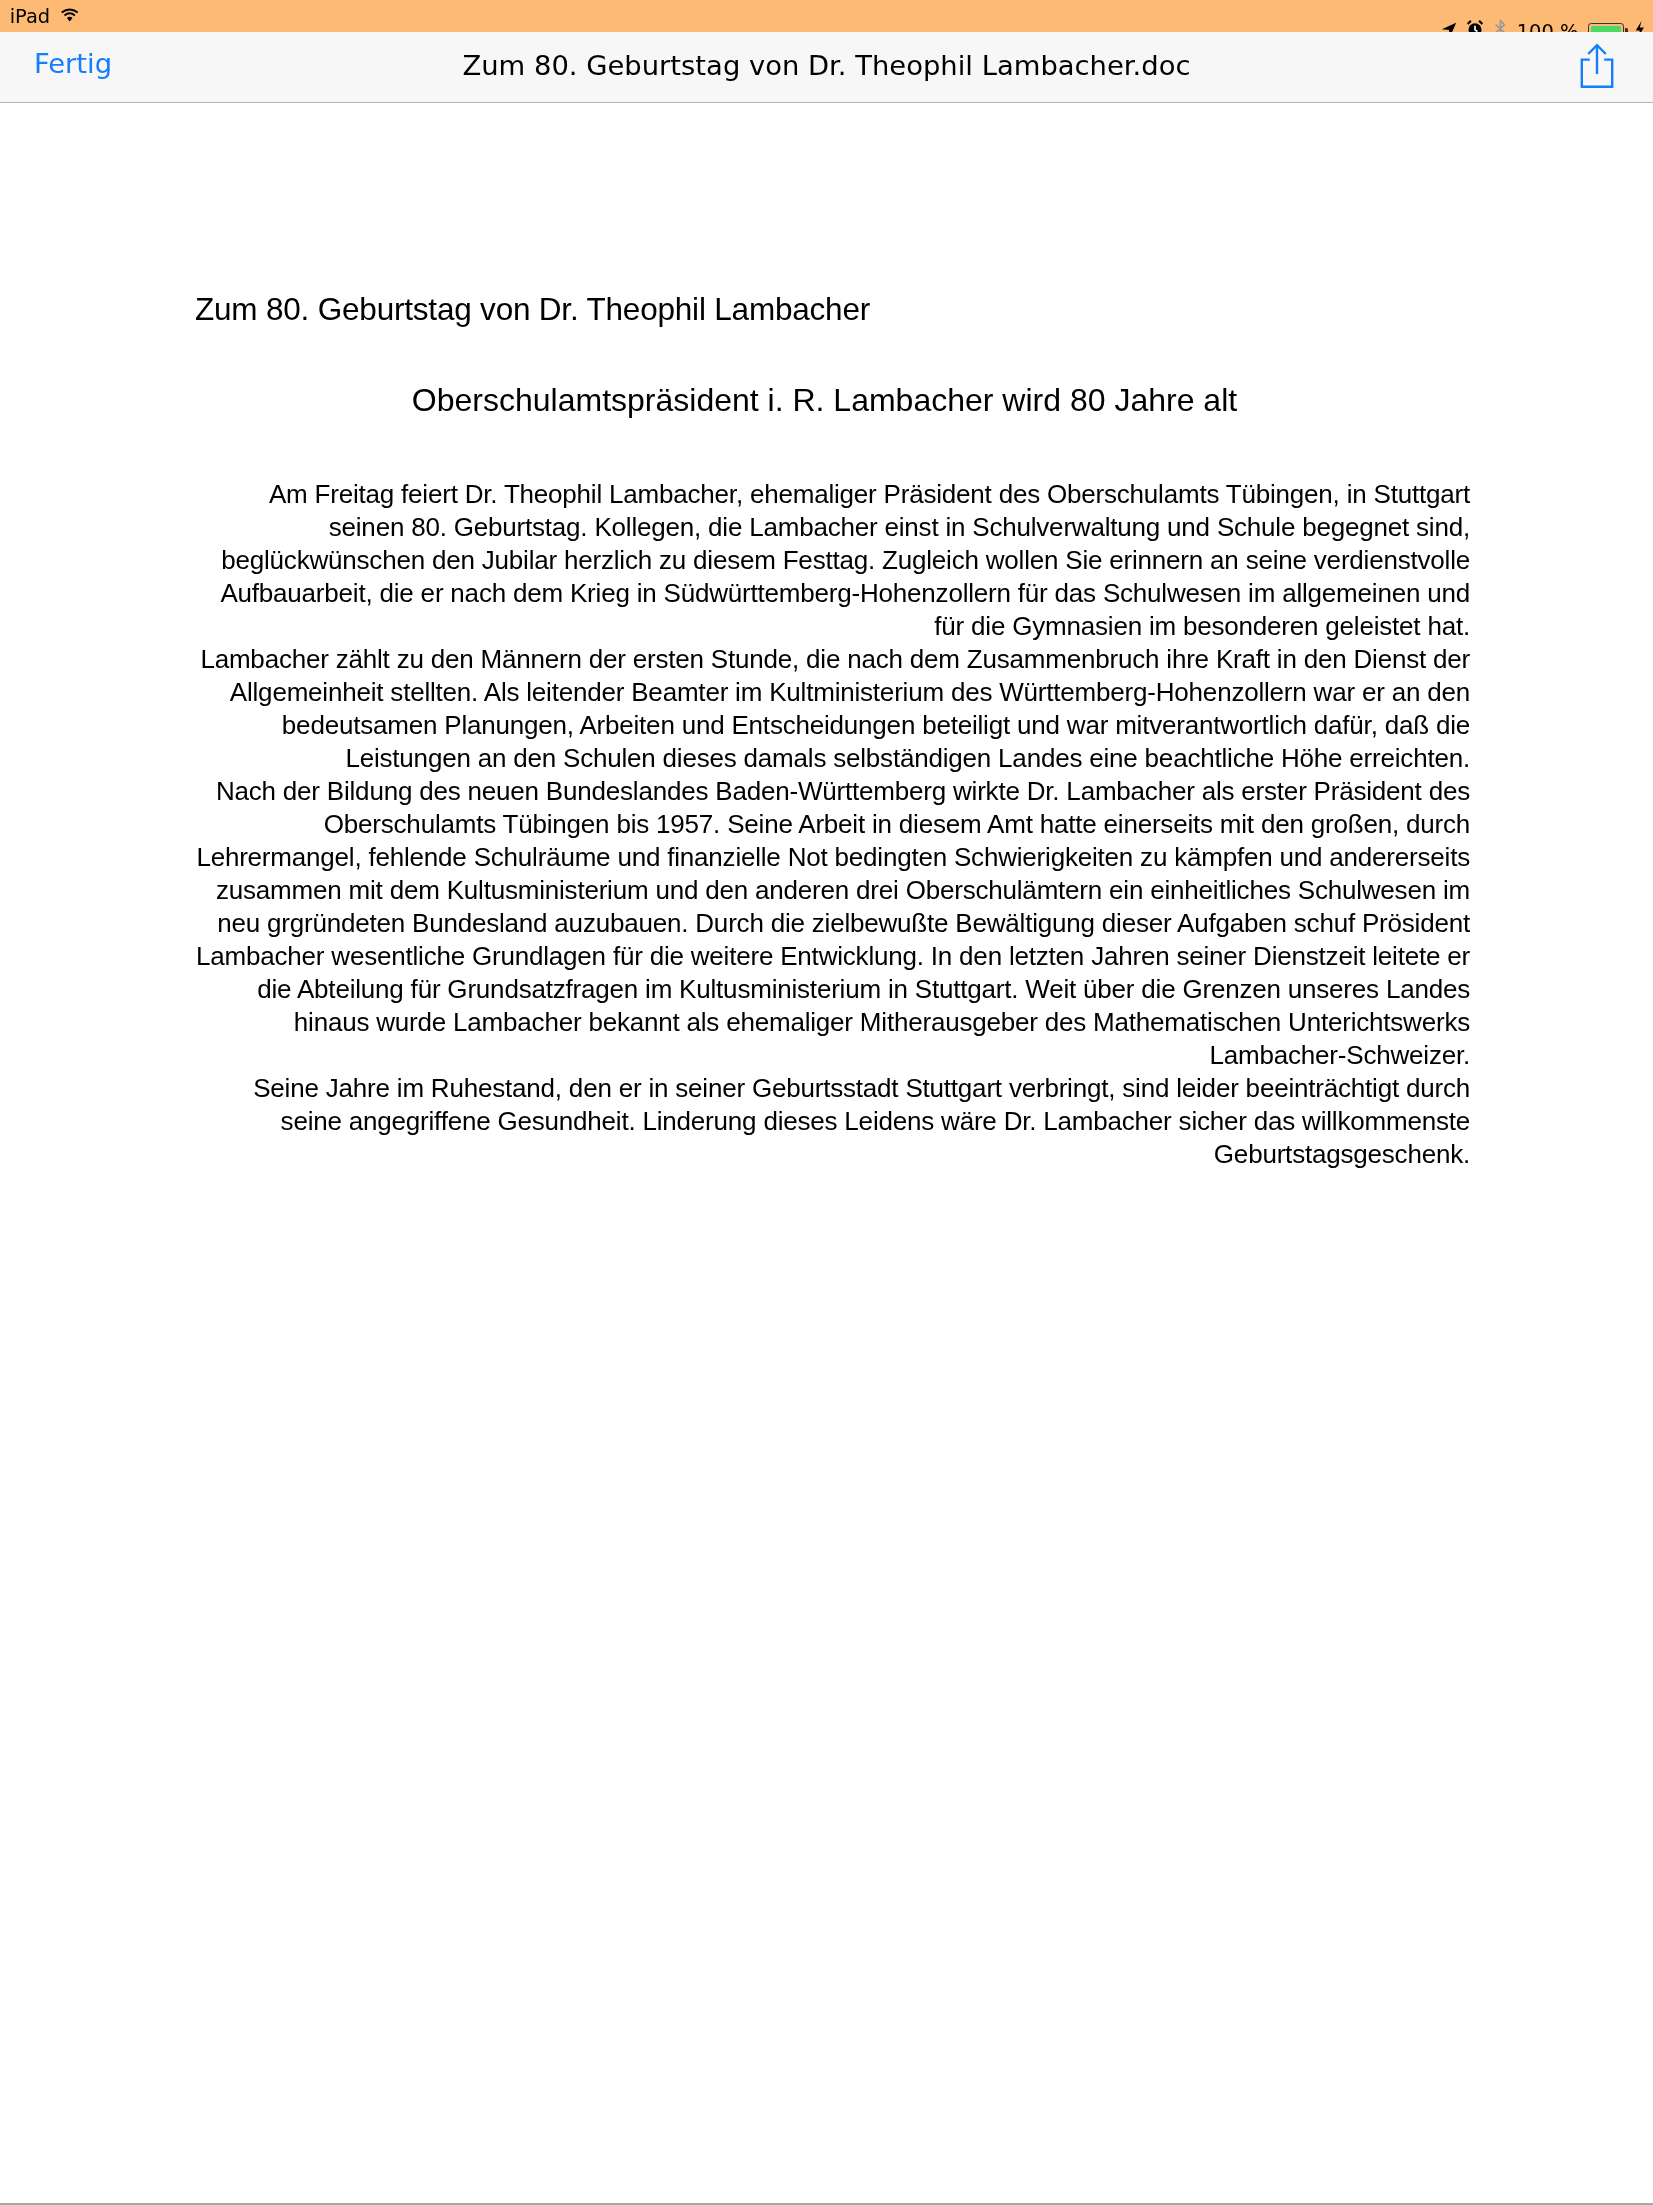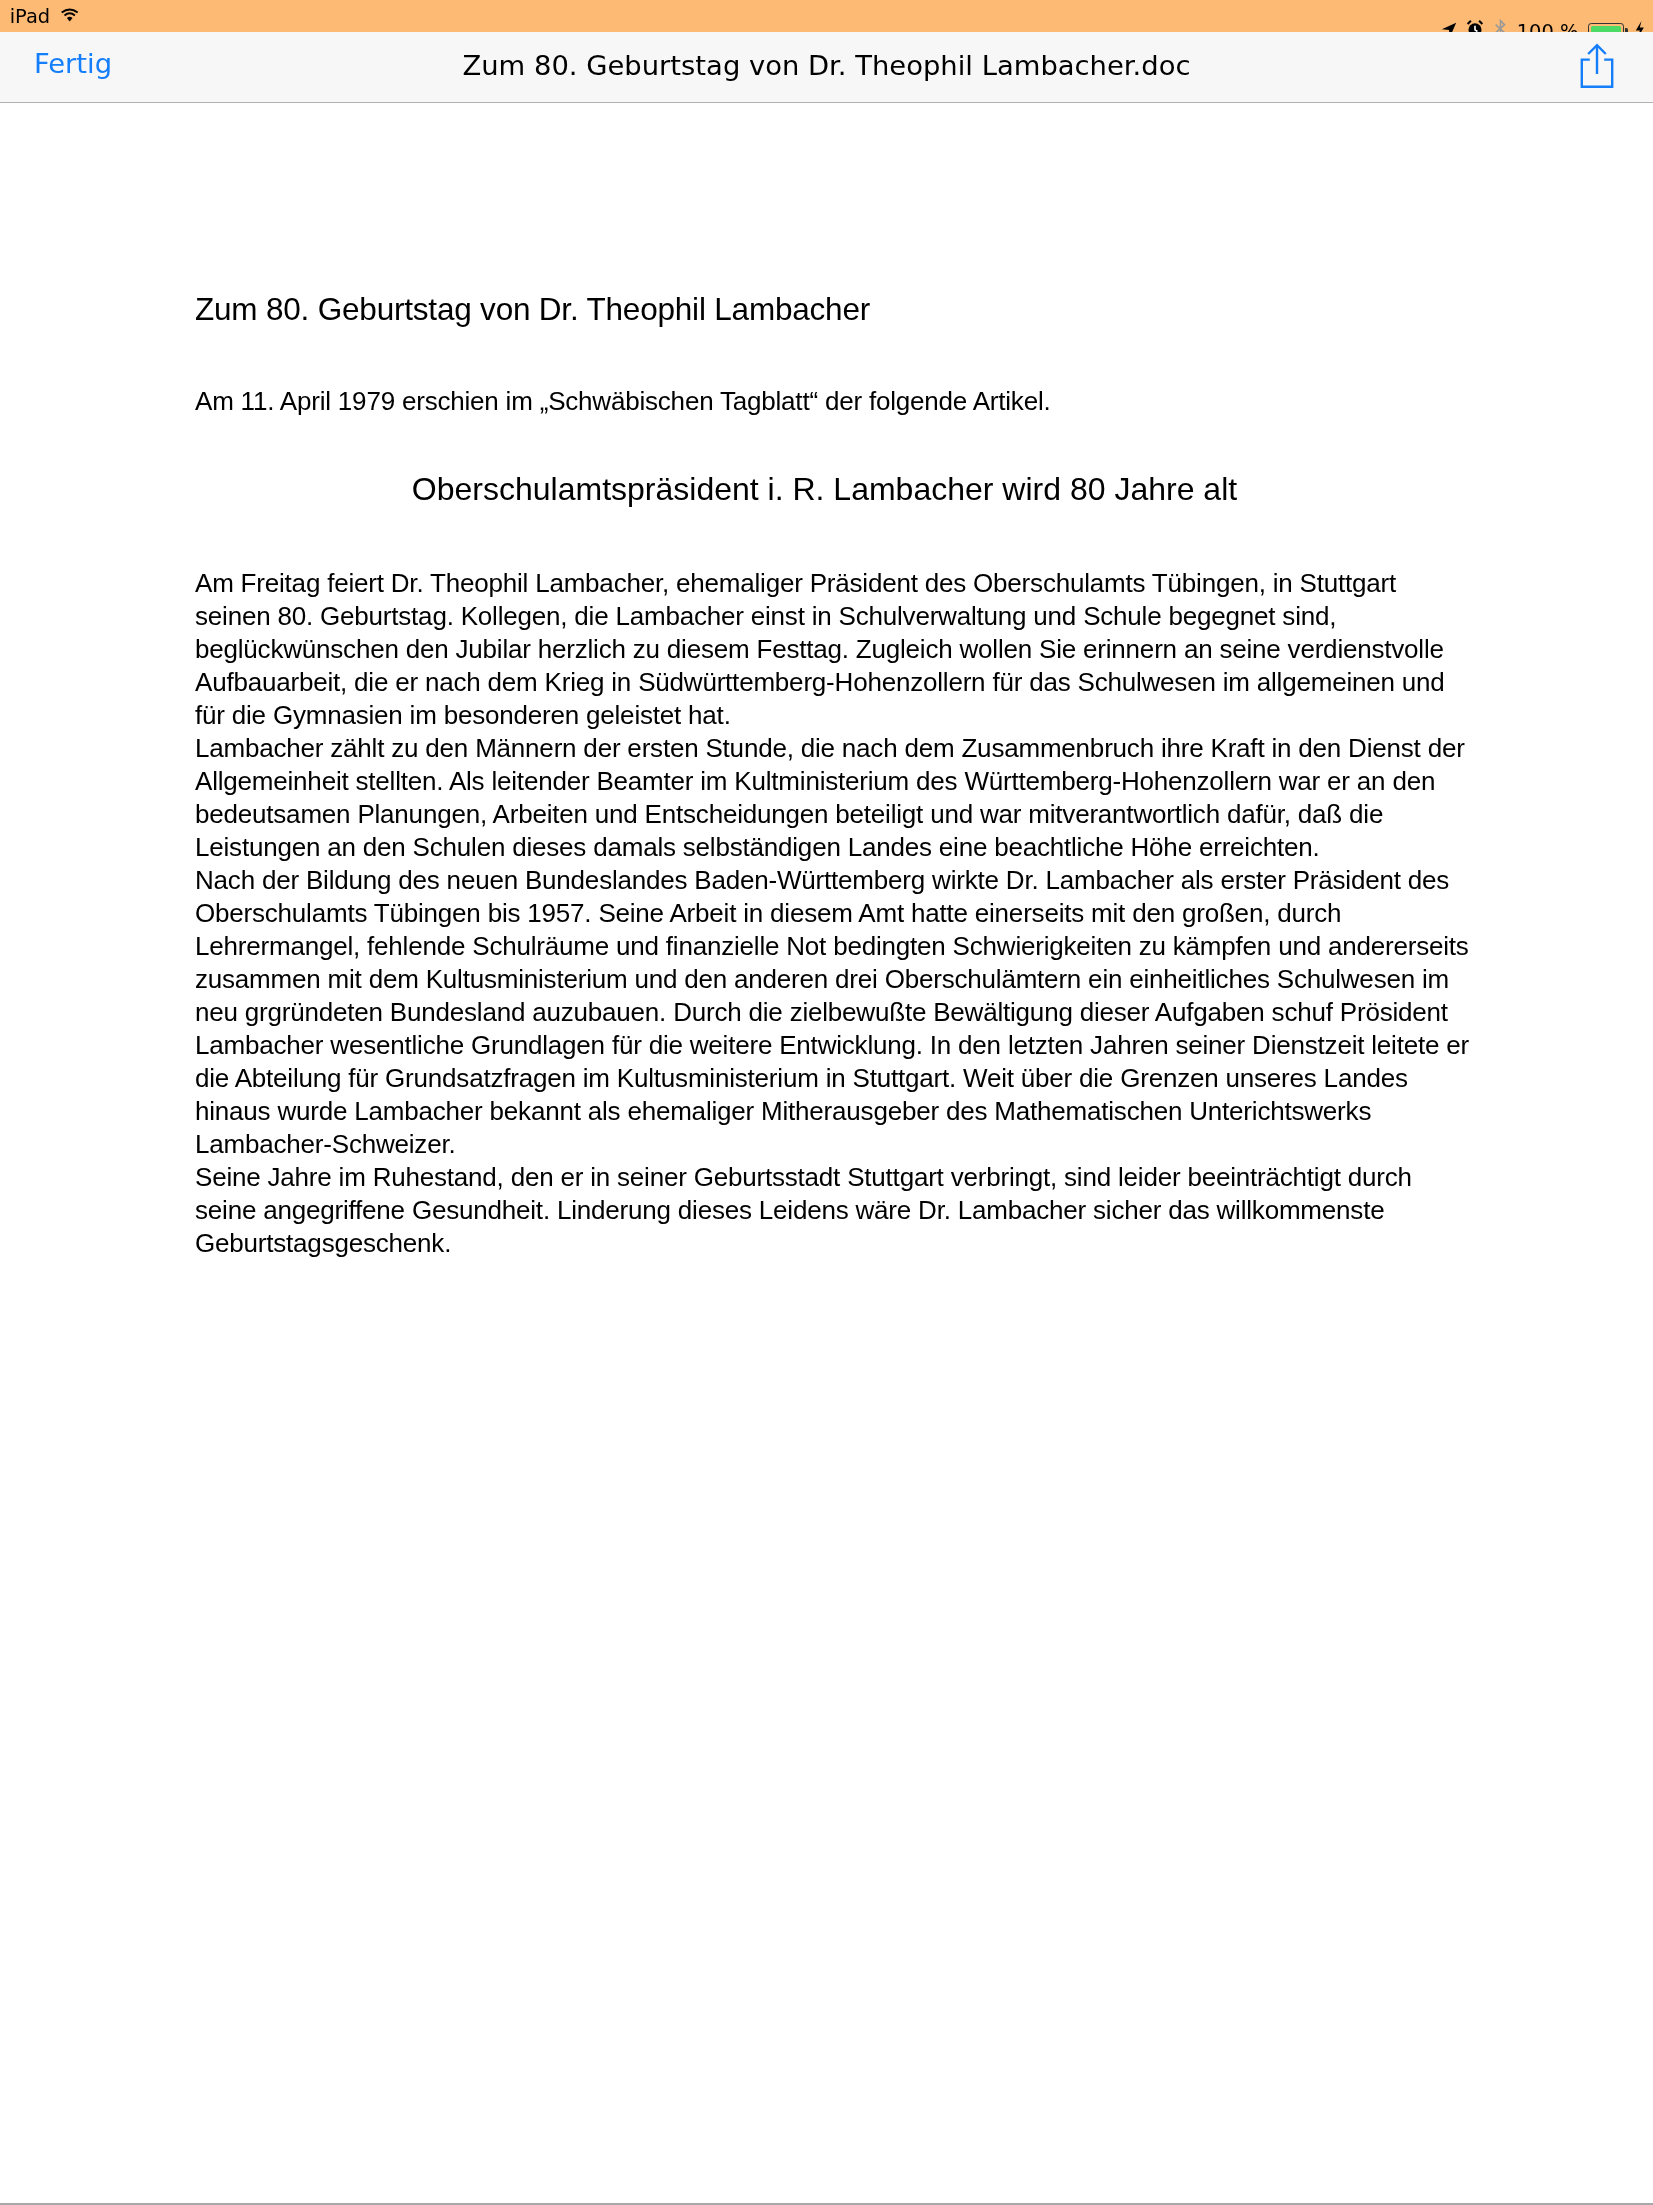--- a/index.html
+++ b/index.html
@@ -126,20 +126,21 @@
     .article-subhead {
       font-size: 32px;
       margin: 16px;
       line-height: 39px;
     }
     .article-body {
       margin-top: 58px;
       font-size: 26px;
       line-height: 33px;
       letter-spacing: -0.2px;
+      text-align: right;
     }
     .article-body p {
       margin: 0;
     }
     .bottom-line {
       position: absolute;
       left: 0; bottom: 0;
       width: 1653px; height: 1.6px;
       background: #a8a8a8;
     }
@@ -198,21 +199,20 @@
         <path d="M16 22 L6 22 L6 56 L44 56 L44 22 L34 22" stroke="#147efb" stroke-width="3" fill="none"></path>
         <path d="M25 40 L25 4" stroke="#147efb" stroke-width="3"></path>
         <path d="M14 15 L25 4 L36 15" stroke="#147efb" stroke-width="3" fill="none"></path>
       </svg>
     </span>
   </button>
 </div>
 
 <div class="doc">
   <h1 class="doc-title">Zum 80. Geburtstag von Dr. Theophil Lambacher</h1>
-  <p class="intro">Am 11. April 1979 erschien im „Schwäbischen Tagblatt“ der folgende Artikel.</p>
 
   <div class="article-head">
     <p class="article-subhead">Oberschulamtspräsident i. R. Lambacher wird 80 Jahre alt</p>
   </div>
 
   <div class="article-body">
     <p>Am Freitag feiert Dr. Theophil Lambacher, ehemaliger Präsident des Oberschulamts Tübingen, in Stuttgart seinen 80. Geburtstag. Kollegen, die Lambacher einst in Schulverwaltung und Schule begegnet sind, beglückwünschen den Jubilar herzlich zu diesem Festtag. Zugleich wollen Sie erinnern an seine verdienstvolle Aufbauarbeit, die er nach dem Krieg in Südwürttemberg-Hohenzollern für das Schulwesen im allgemeinen und für die Gymnasien im besonderen geleistet hat.</p>
     <p>Lambacher zählt zu den Männern der ersten Stunde, die nach dem Zusammenbruch ihre Kraft in den Dienst der Allgemeinheit stellten. Als leitender Beamter im Kultministerium des Württemberg-Hohenzollern war er an den bedeutsamen Planungen, Arbeiten und Entscheidungen beteiligt und war mitverantwortlich dafür, daß die Leistungen an den Schulen dieses damals selbständigen Landes eine beachtliche Höhe erreichten.</p>
     <p>Nach der Bildung des neuen Bundeslandes Baden-Württemberg wirkte Dr. Lambacher als erster Präsident des Oberschulamts Tübingen bis 1957. Seine Arbeit in diesem Amt hatte einerseits mit den großen, durch Lehrermangel, fehlende Schulräume und finanzielle Not bedingten Schwierigkeiten zu kämpfen und andererseits zusammen mit dem Kultusministerium und den anderen drei Oberschulämtern ein einheitliches Schulwesen im neu grgründeten Bundesland auzubauen. Durch die zielbewußte Bewältigung dieser Aufgaben schuf Prösident Lambacher wesentliche Grundlagen für die weitere Entwicklung. In den letzten Jahren seiner Dienstzeit leitete er die Abteilung für Grundsatzfragen im Kultusministerium in Stuttgart. Weit über die Grenzen unseres Landes hinaus wurde Lambacher bekannt als ehemaliger Mitherausgeber des Mathematischen Unterichtswerks Lambacher-Schweizer.</p>
     <p>Seine Jahre im Ruhestand, den er in seiner Geburtsstadt Stuttgart verbringt, sind leider beeinträchtigt durch seine angegriffene Gesundheit. Linderung dieses Leidens wäre Dr. Lambacher sicher das willkommenste Geburtstagsgeschenk.</p>

